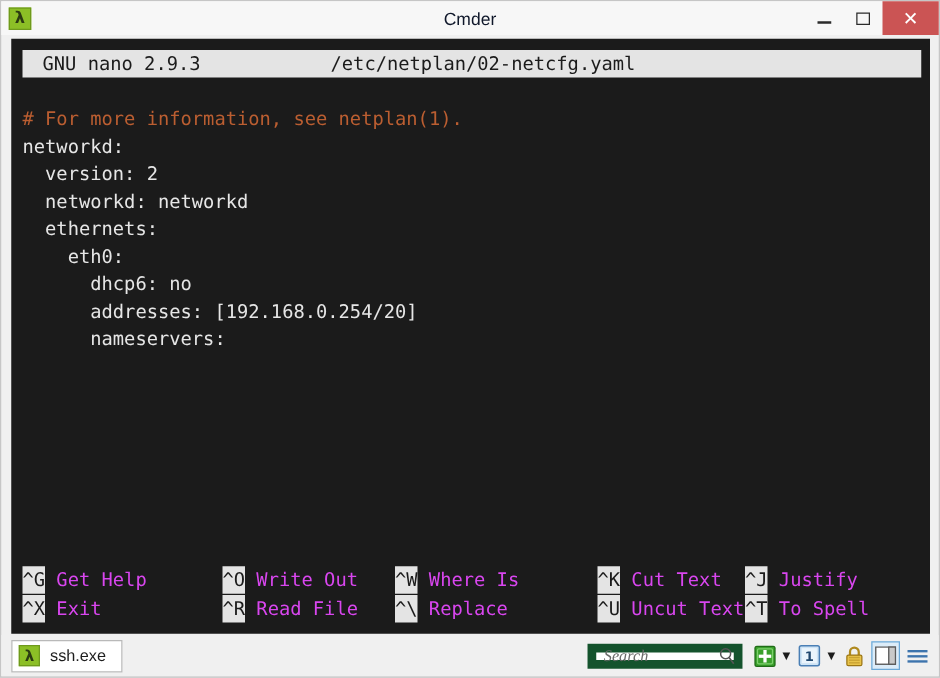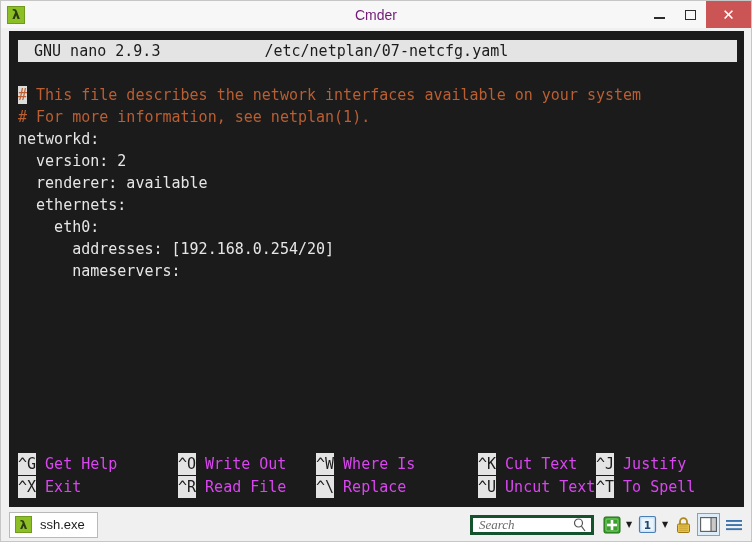--- a/index.html
+++ b/index.html
@@ -49,21 +49,21 @@
     line-height: 1;
     color: #2c3b12;
     font-weight: bold;
   }
   #title-text {
     position: absolute;
     left: 0;
     width: 750px;
     text-align: center;
     font-size: 14px;
-    color: #701a75;
+    color: #0f172a;
     pointer-events: none;
   }
   .winbtn {
     width: 31px;
     height: 27px;
     display: flex;
     align-items: center;
     justify-content: center;
     position: relative;
     z-index: 3;
@@ -217,21 +217,21 @@
     margin-left: auto;
     display: flex;
     align-items: center;
     height: 27px;
     padding-right: 5px;
   }
   #search-box {
     width: 124px;
     height: 20px;
     background: #ffffff;
-    border: 3px solid #14532d;
+    border: 7px solid #14532d;
     box-sizing: border-box;
     display: flex;
     align-items: center;
     margin-right: 7px;
   }
   #search-input {
     flex: 1;
     border: none;
     outline: none;
     background: transparent;
@@ -295,31 +295,31 @@
     </div>
     <div id="btn-close">
       <span>✕</span>
     </div>
   </div>
 
   <div id="terminal">
 
     <div id="nano-header">
       <span class="hdr-version">GNU nano 2.9.3</span>
-      <span class="hdr-file">/etc/netplan/07-netcfg.yaml</span>
+      <span class="hdr-file">/etc/netplan/02-netcfg.yaml</span>
     </div>
 
     <div id="editor">
-        <div class="line comment"><span class="cursor">#</span><span> This file describes the network interfaces available on your system</span></div>
         <div class="line comment"># For more information, see netplan(1).</div>
         <div class="line">networkd:</div>
         <div class="line">  version: 2</div>
-        <div class="line">  renderer: available</div>
+        <div class="line">  networkd: networkd</div>
         <div class="line">  ethernets:</div>
         <div class="line">    eth0:</div>
+        <div class="line">      dhcp6: no</div>
         <div class="line">      addresses: [192.168.0.254/20]</div>
         <div class="line">      nameservers:</div>
       </div>
 
     <div id="shortcuts">
       <div class="sc-row" id="sc-row-1" style="position: relative;"><div class="sc-item" style="position: absolute; left: 0px;"><span class="sc-key">^G</span><span class="sc-label"> Get Help</span></div><div class="sc-item" style="position: absolute; left: 160px;"><span class="sc-key">^O</span><span class="sc-label"> Write Out</span></div><div class="sc-item" style="position: absolute; left: 298px;"><span class="sc-key">^W</span><span class="sc-label"> Where Is</span></div><div class="sc-item" style="position: absolute; left: 460px;"><span class="sc-key">^K</span><span class="sc-label"> Cut Text</span></div><div class="sc-item" style="position: absolute; left: 578px;"><span class="sc-key">^J</span><span class="sc-label"> Justify</span></div></div>
       <div class="sc-row" id="sc-row-2" style="position: relative;"><div class="sc-item" style="position: absolute; left: 0px;"><span class="sc-key">^X</span><span class="sc-label"> Exit</span></div><div class="sc-item" style="position: absolute; left: 160px;"><span class="sc-key">^R</span><span class="sc-label"> Read File</span></div><div class="sc-item" style="position: absolute; left: 298px;"><span class="sc-key">^\</span><span class="sc-label"> Replace</span></div><div class="sc-item" style="position: absolute; left: 460px;"><span class="sc-key">^U</span><span class="sc-label"> Uncut Text</span></div><div class="sc-item" style="position: absolute; left: 578px;"><span class="sc-key">^T</span><span class="sc-label"> To Spell</span></div></div>
     </div>
 
   </div>

